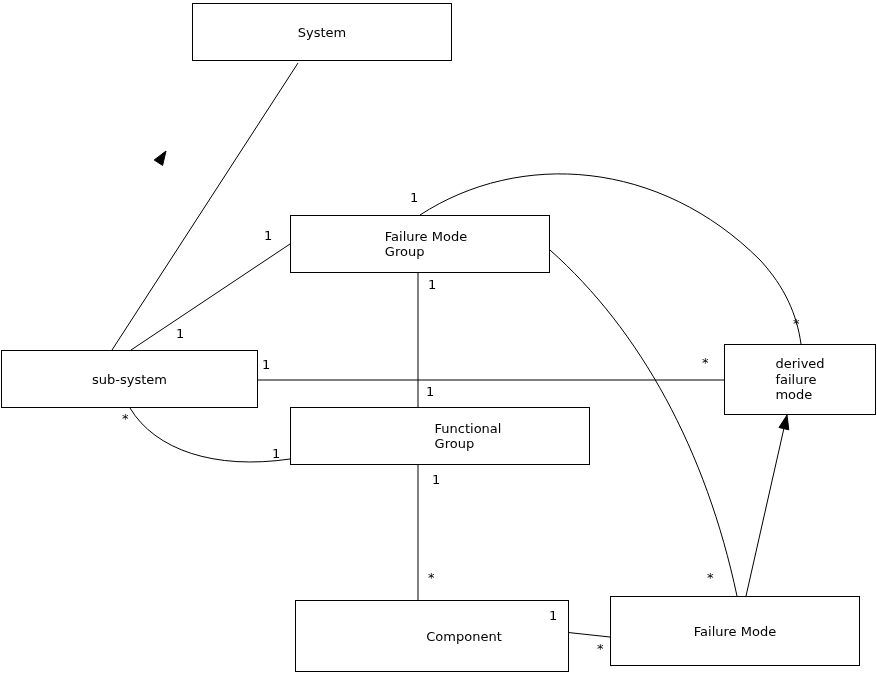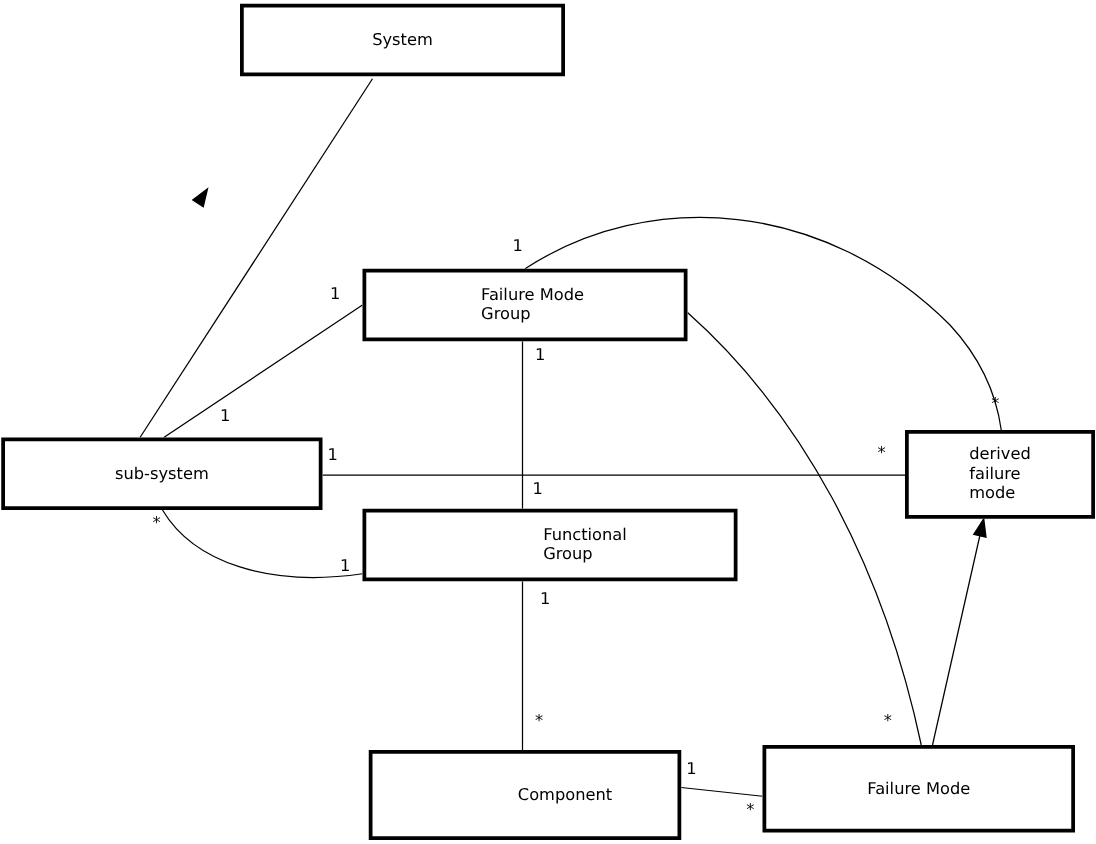--- a/index.html
+++ b/index.html
@@ -9,21 +9,21 @@
     background:#fff;
     font-family:"DejaVu Sans",sans-serif;
     color:#000;
     overflow:hidden;
   }
   svg.lines{position:absolute;left:0;top:0;}
   svg.lines line, svg.lines path{stroke:#000;stroke-width:1;fill:none;}
   svg.lines polygon{fill:#000;stroke:#000;}
   .box{
     position:absolute;
-    border:3px solid #000000;
+    border:1px solid #000000;
     background:#fff;
     display:flex;
     align-items:center;
     justify-content:center;
     font-size:13px;
     box-sizing:border-box;
   }
   .box .box-label{white-space:nowrap;}
   .box .multiline{text-align:left;line-height:15.5px;}
   .box .multiline span{display:block;}
@@ -86,21 +86,21 @@
     <div class="box-label">sub-system</div>
   </div>
 
   <div class="box" style="left:290px;top:407px;width:300px;height:58px">
     <div class="box-label multiline" style="transform:translateX(28px)">
       <span>Functional</span>
       <span>Group</span>
     </div>
   </div>
 
-  <div class="box" style="left:295px;top:600px;width:250px;height:72px">
+  <div class="box" style="left:295px;top:600px;width:274px;height:72px">
     <div class="box-label" style="transform:translateX(32px)">Component</div>
   </div>
 
   <div class="box" style="left:610px;top:596px;width:250px;height:70px">
     <div class="box-label">Failure Mode</div>
   </div>
 
   <span class="mult" style="left:410px;top:191px">1</span>
   <span class="mult" style="left:793px;top:317px">*</span>
   <span class="mult" style="left:264px;top:229px">1</span>

